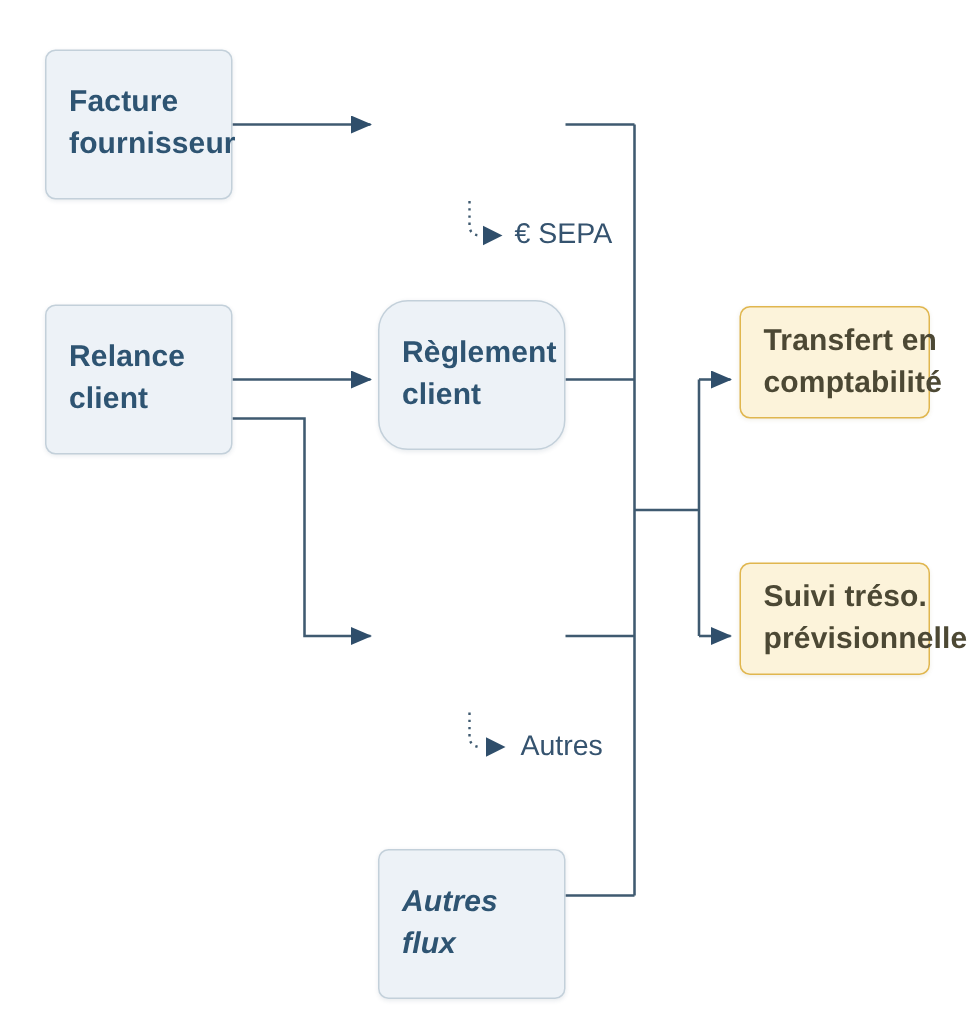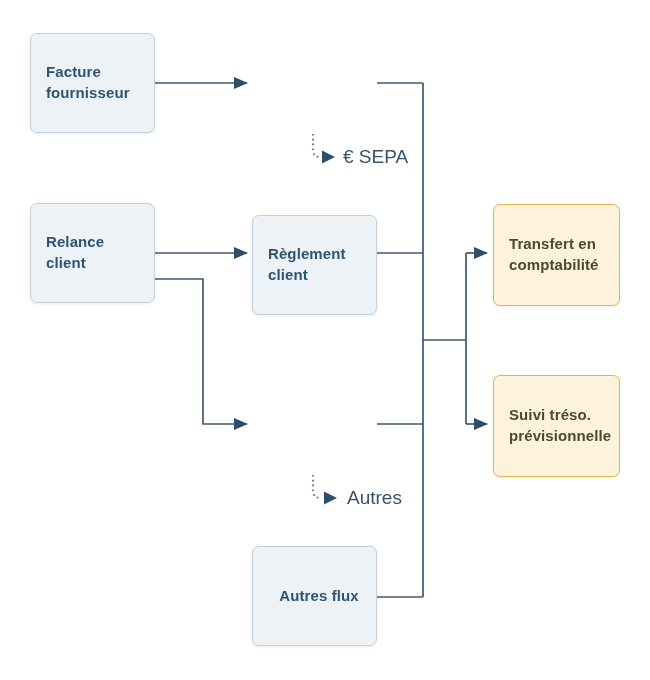--- a/index.html
+++ b/index.html
@@ -37,35 +37,34 @@
   }
   .node {
     position: absolute;
     box-sizing: border-box;
     width: 125px;
     height: 100px;
     border-radius: 7px;
     display: flex;
     align-items: center;
     padding: 0 6px 0 15px;
-    font-size: 15px;
+    font-size: 20px;
     font-weight: bold;
     line-height: 1.38;
     letter-spacing: 0.1px;
-    justify-content: center;
   }
   .node.process {
     background: var(--node-fill, #edf2f7);
     border: 1px solid var(--node-border, #c3d0da);
     color: var(--node-text, #2e5472);
     box-shadow: 0 1px 3px rgba(40, 70, 100, 0.10);
   }
   .node.output {
     width: 127px;
-    height: 102px;
+    height: 75px;
     background: var(--output-fill, #fcf3da);
     border: 1.5px solid var(--output-border, #e0b64e);
     color: var(--output-text, #4c4834);
     box-shadow: 0 1px 3px rgba(120, 95, 30, 0.10);
   }
   .flow-label {
     position: absolute;
     height: 18px;
     line-height: 18px;
     font-size: 19px;
@@ -108,26 +107,26 @@
 
   <div class="node process" style="left:30px; top:33px;">
     <span>Facture fournisseur</span>
   </div>
 
   <div class="node process" style="left:30px; top:203px;">
     <span>Relance client</span>
   </div>
 
 
-  <div class="node process" style="left:252px; top:215px;">
+  <div class="node process" style="left:252px; top:200px;border-radius:20px;">
     <span>Règlement client</span>
   </div>
 
 
-  <div class="node process" style="left:252px; top:546px;">
+  <div class="node process" style="left:252px; top:566px;font-style:italic;">
     <span>Autres flux</span>
   </div>
 
   <div class="node output" style="left:493px; top:204px;">
     <span>Transfert en comptabilité</span>
   </div>
 
   <div class="node output" style="left:493px; top:375px;">
     <span>Suivi tréso. prévisionnelle</span>
   </div>

